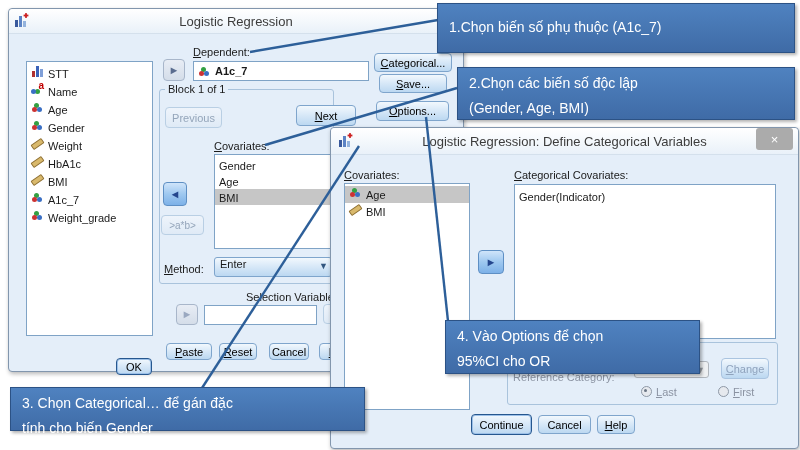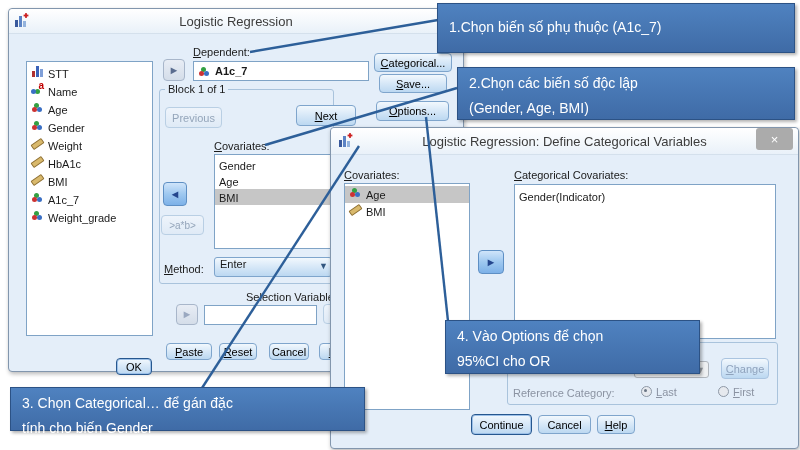--- a/index.html
+++ b/index.html
@@ -250,21 +250,21 @@
 
     <div class="group" style="left:176px;top:214px;width:269px;height:61px;"></div>
     <span class="grouplbl gray" style="left:186px;top:208px;">Change Contrast</span>
     <div class="combo ddis" style="left:303px;top:233px;width:75px;height:17px;background:#eef0f2;">
       <span class="gray" style="font-size:10px;">Indicator</span>
       <span class="dda" style="color:#9aa0a8;">▼</span>
     </div>
     <div class="btn" style="left:390px;top:230px;width:48px;height:21px;color:#8fa3bd;border-color:#aac4e0;">
         <span class="u">Change</span>
       </div>
-    <span class="lbl gray" style="left:182px;top:259px;text-align:center;">Reference Category:</span>
+    <span class="lbl gray" style="left:182px;top:243px;text-align:center;">Reference Category:</span>
     <span class="lbl" style="left:310px;top:258px;"><span class="radio on"></span><span class="u gray">Last</span></span>
     <span class="lbl" style="left:387px;top:258px;"><span class="radio"></span><span class="u gray">First</span></span>
 
     <div class="btn def" style="left:140px;top:286px;width:61px;height:21px;">
         <span>Continue</span>
       </div>
     <div class="btn" style="left:207px;top:287px;width:53px;height:19px;">
         <span>Cancel</span>
       </div>
     <div class="btn" style="left:266px;top:287px;width:38px;height:19px;">

